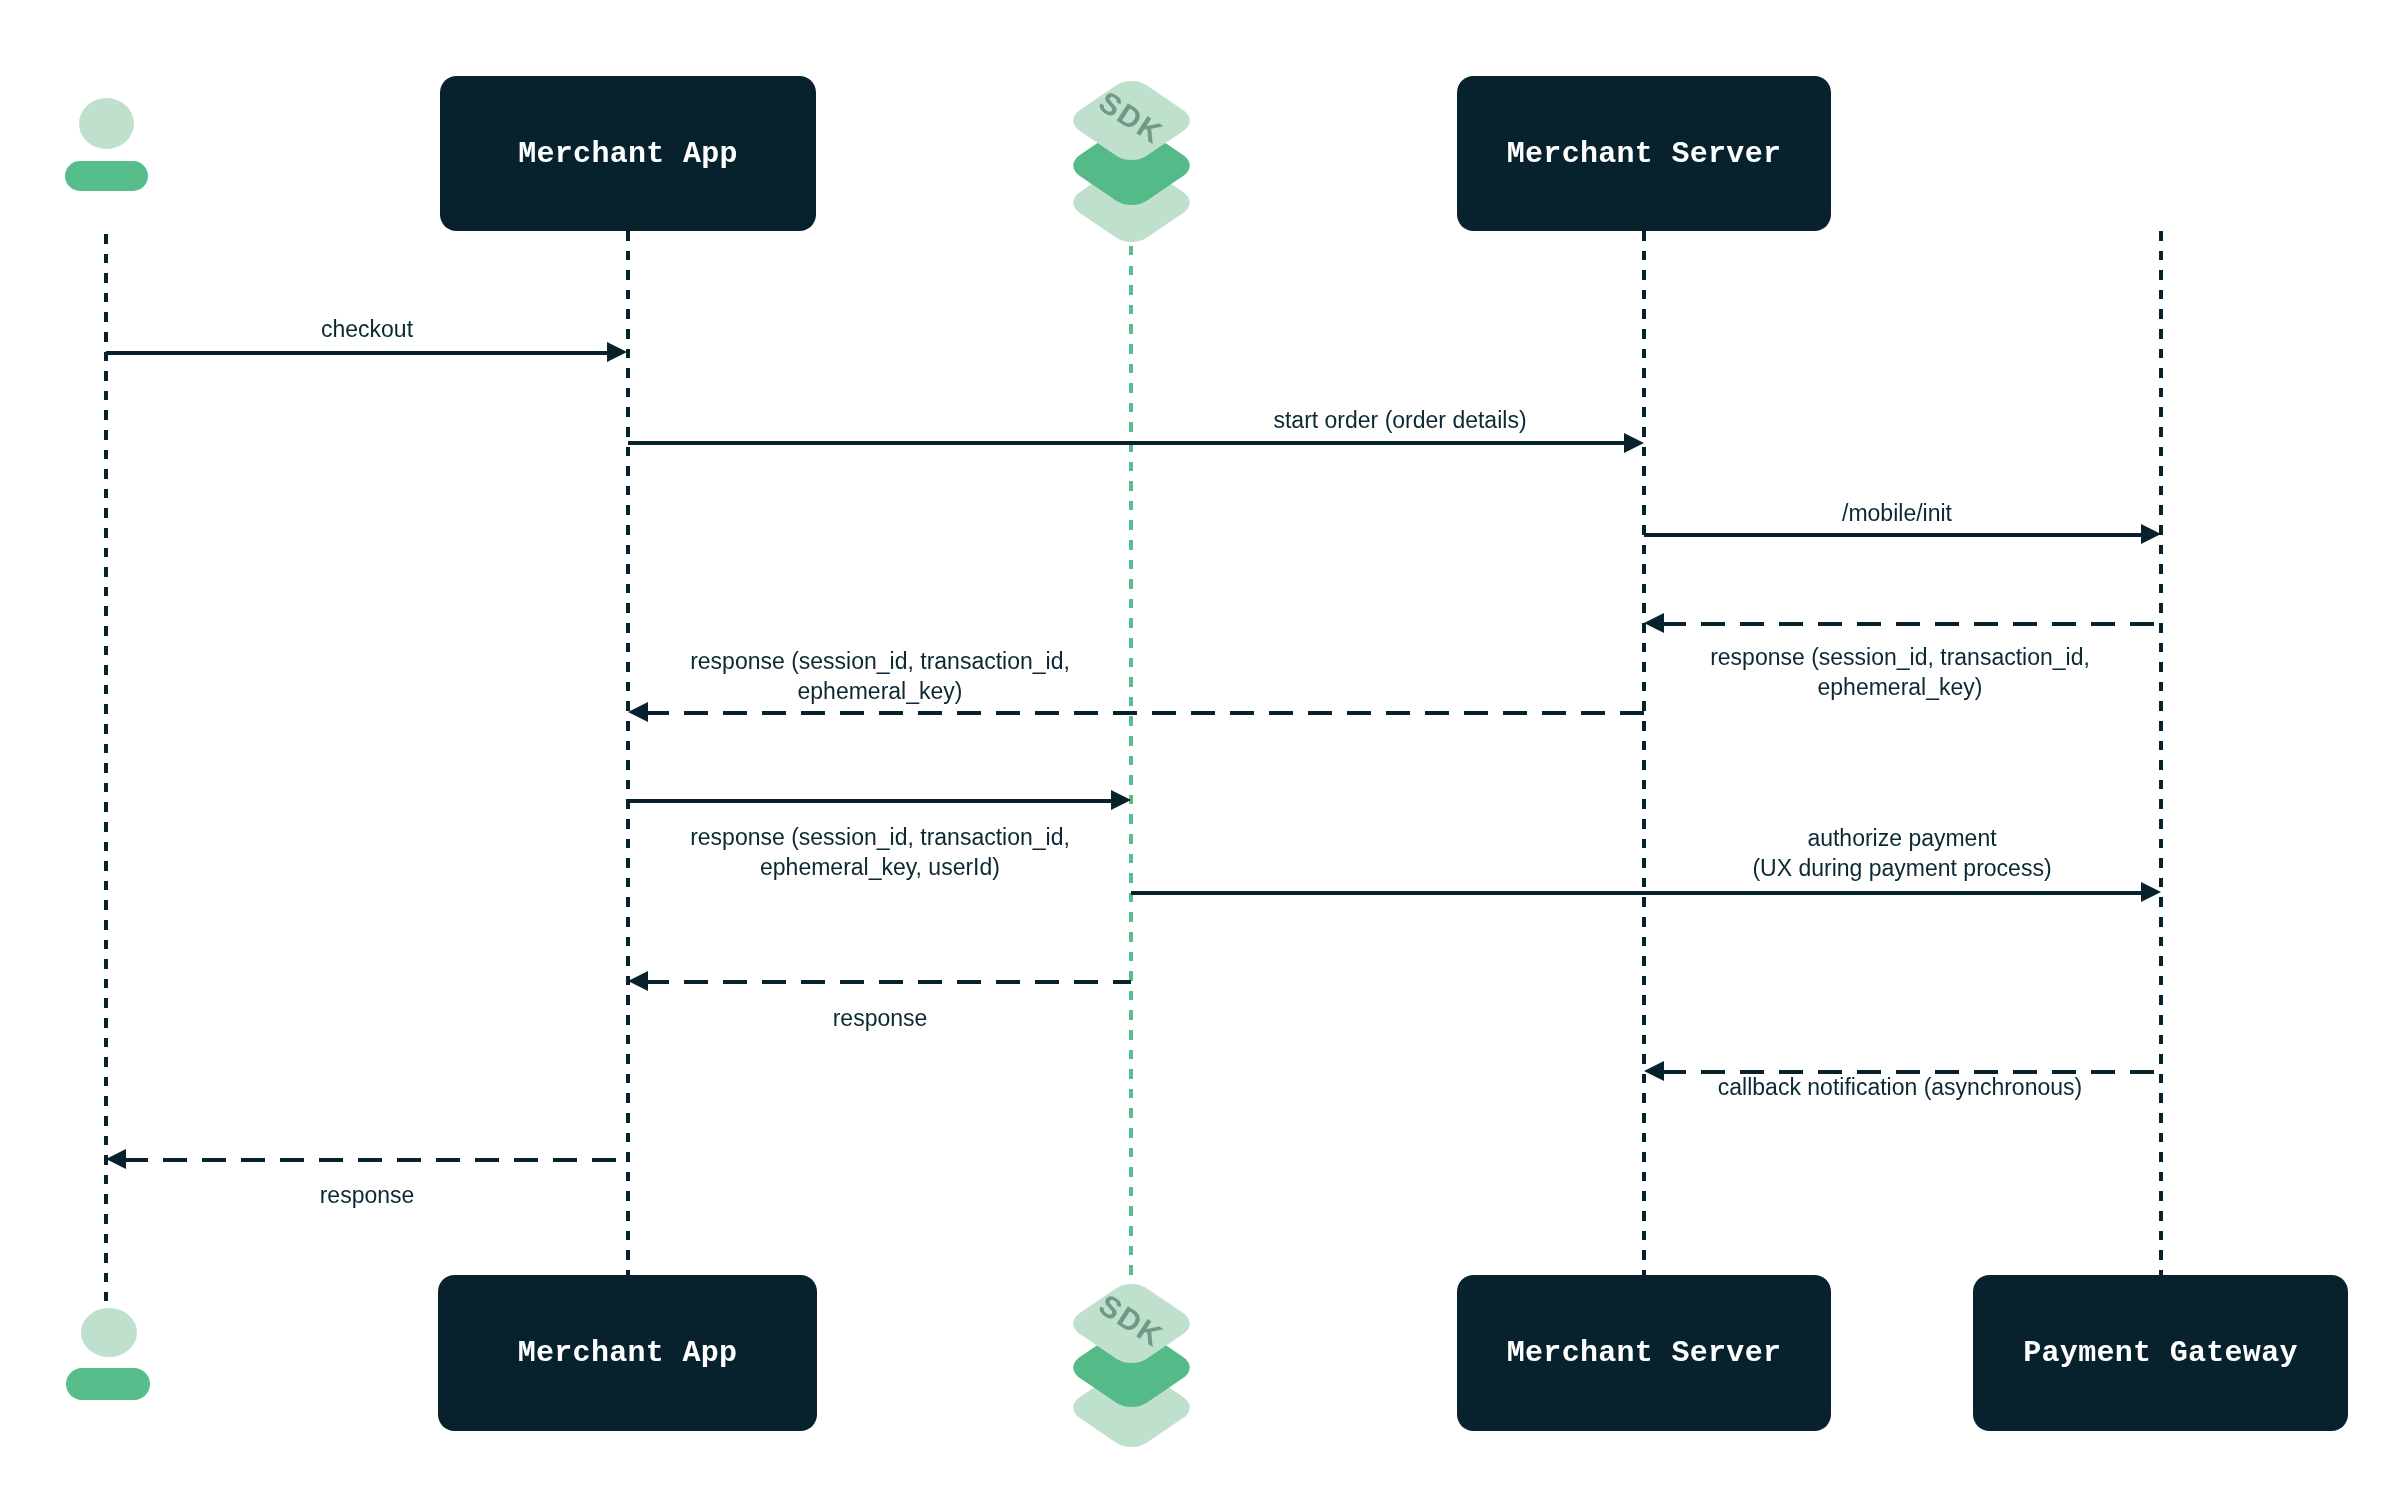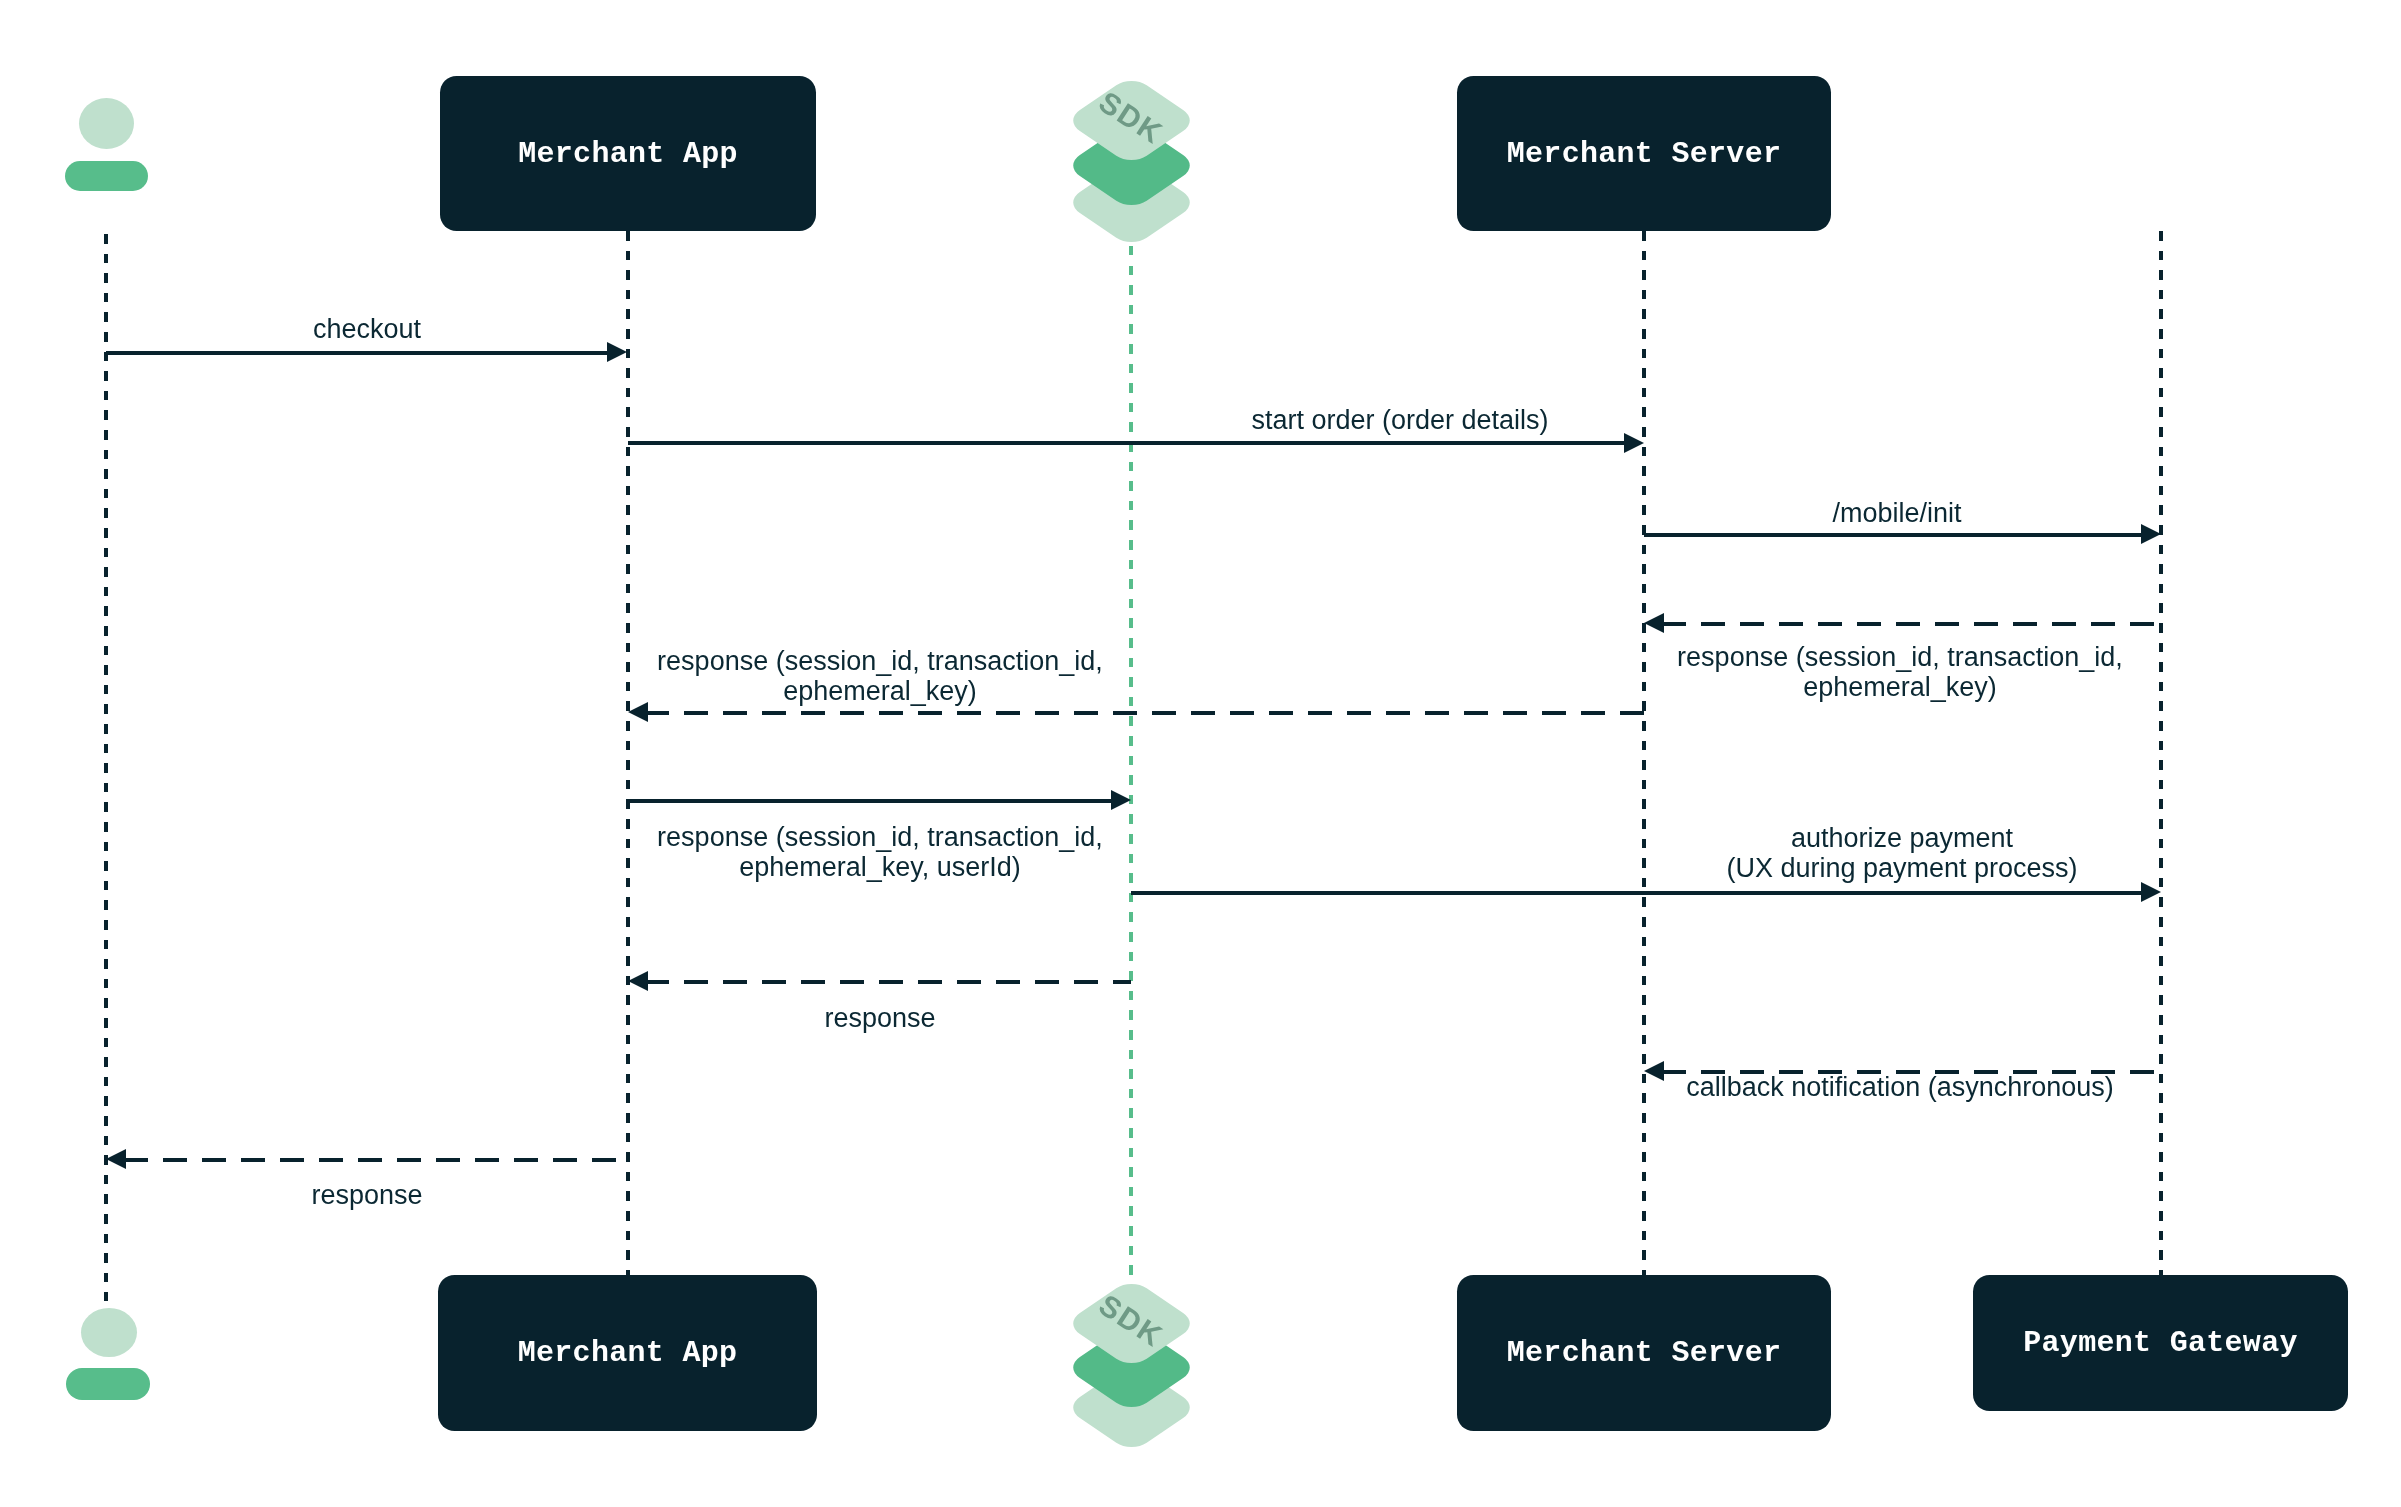--- a/index.html
+++ b/index.html
@@ -46,21 +46,21 @@
   .msg-line{position:absolute;height:4.4px;background:var(--dark-teal);}
   .msg-line.dashed{
     background:repeating-linear-gradient(90deg,var(--dark-teal) 0 24px,transparent 24px 39px);}
   .head-r{position:absolute;width:0;height:0;
     border-top:10.8px solid transparent;border-bottom:10.8px solid transparent;
     border-left:20px solid var(--dark-teal);}
   .head-l{position:absolute;width:0;height:0;
     border-top:10.8px solid transparent;border-bottom:10.8px solid transparent;
     border-right:20px solid var(--dark-teal);}
   .msg-label{
-    position:absolute;color:#0b2833;font-size:27px;line-height:30px;text-align:center;
+    position:absolute;color:#0b2833;font-size:23px;line-height:30px;text-align:center;
     white-space:pre-line;transform:translateX(-50%);
   }
 </style>
 </head>
 <body>
 
 <div id="stage">
 
   <div>
     <div class="person-head" style="left:79px;top:98px;width:55px;height:51px;"></div>
@@ -166,18 +166,18 @@
     <div class="sdk-layer light" style="left:1084px;top:1360px;z-index:1;"></div>
     <div class="sdk-layer mid" style="left:1084px;top:1320px;z-index:2;"></div>
     <div class="sdk-layer light" style="left:1084px;top:1276px;z-index:3;"></div>
     <span class="sdk-text" style="left:1131px;top:1321px;">SDK</span>
   </div>
 
   <div class="actor-box" style="left:1457px;top:1275px;width:374px;height:156px;">
     <span class="actor-title">Merchant Server</span>
   </div>
 
-  <div class="actor-box" style="left:1973px;top:1275px;width:375px;height:136px;">
+  <div class="actor-box" style="left:1973px;top:1275px;width:375px;height:156px;">
     <span class="actor-title">Payment Gateway</span>
   </div>
 
 </div>
 
 
 </body></html>

